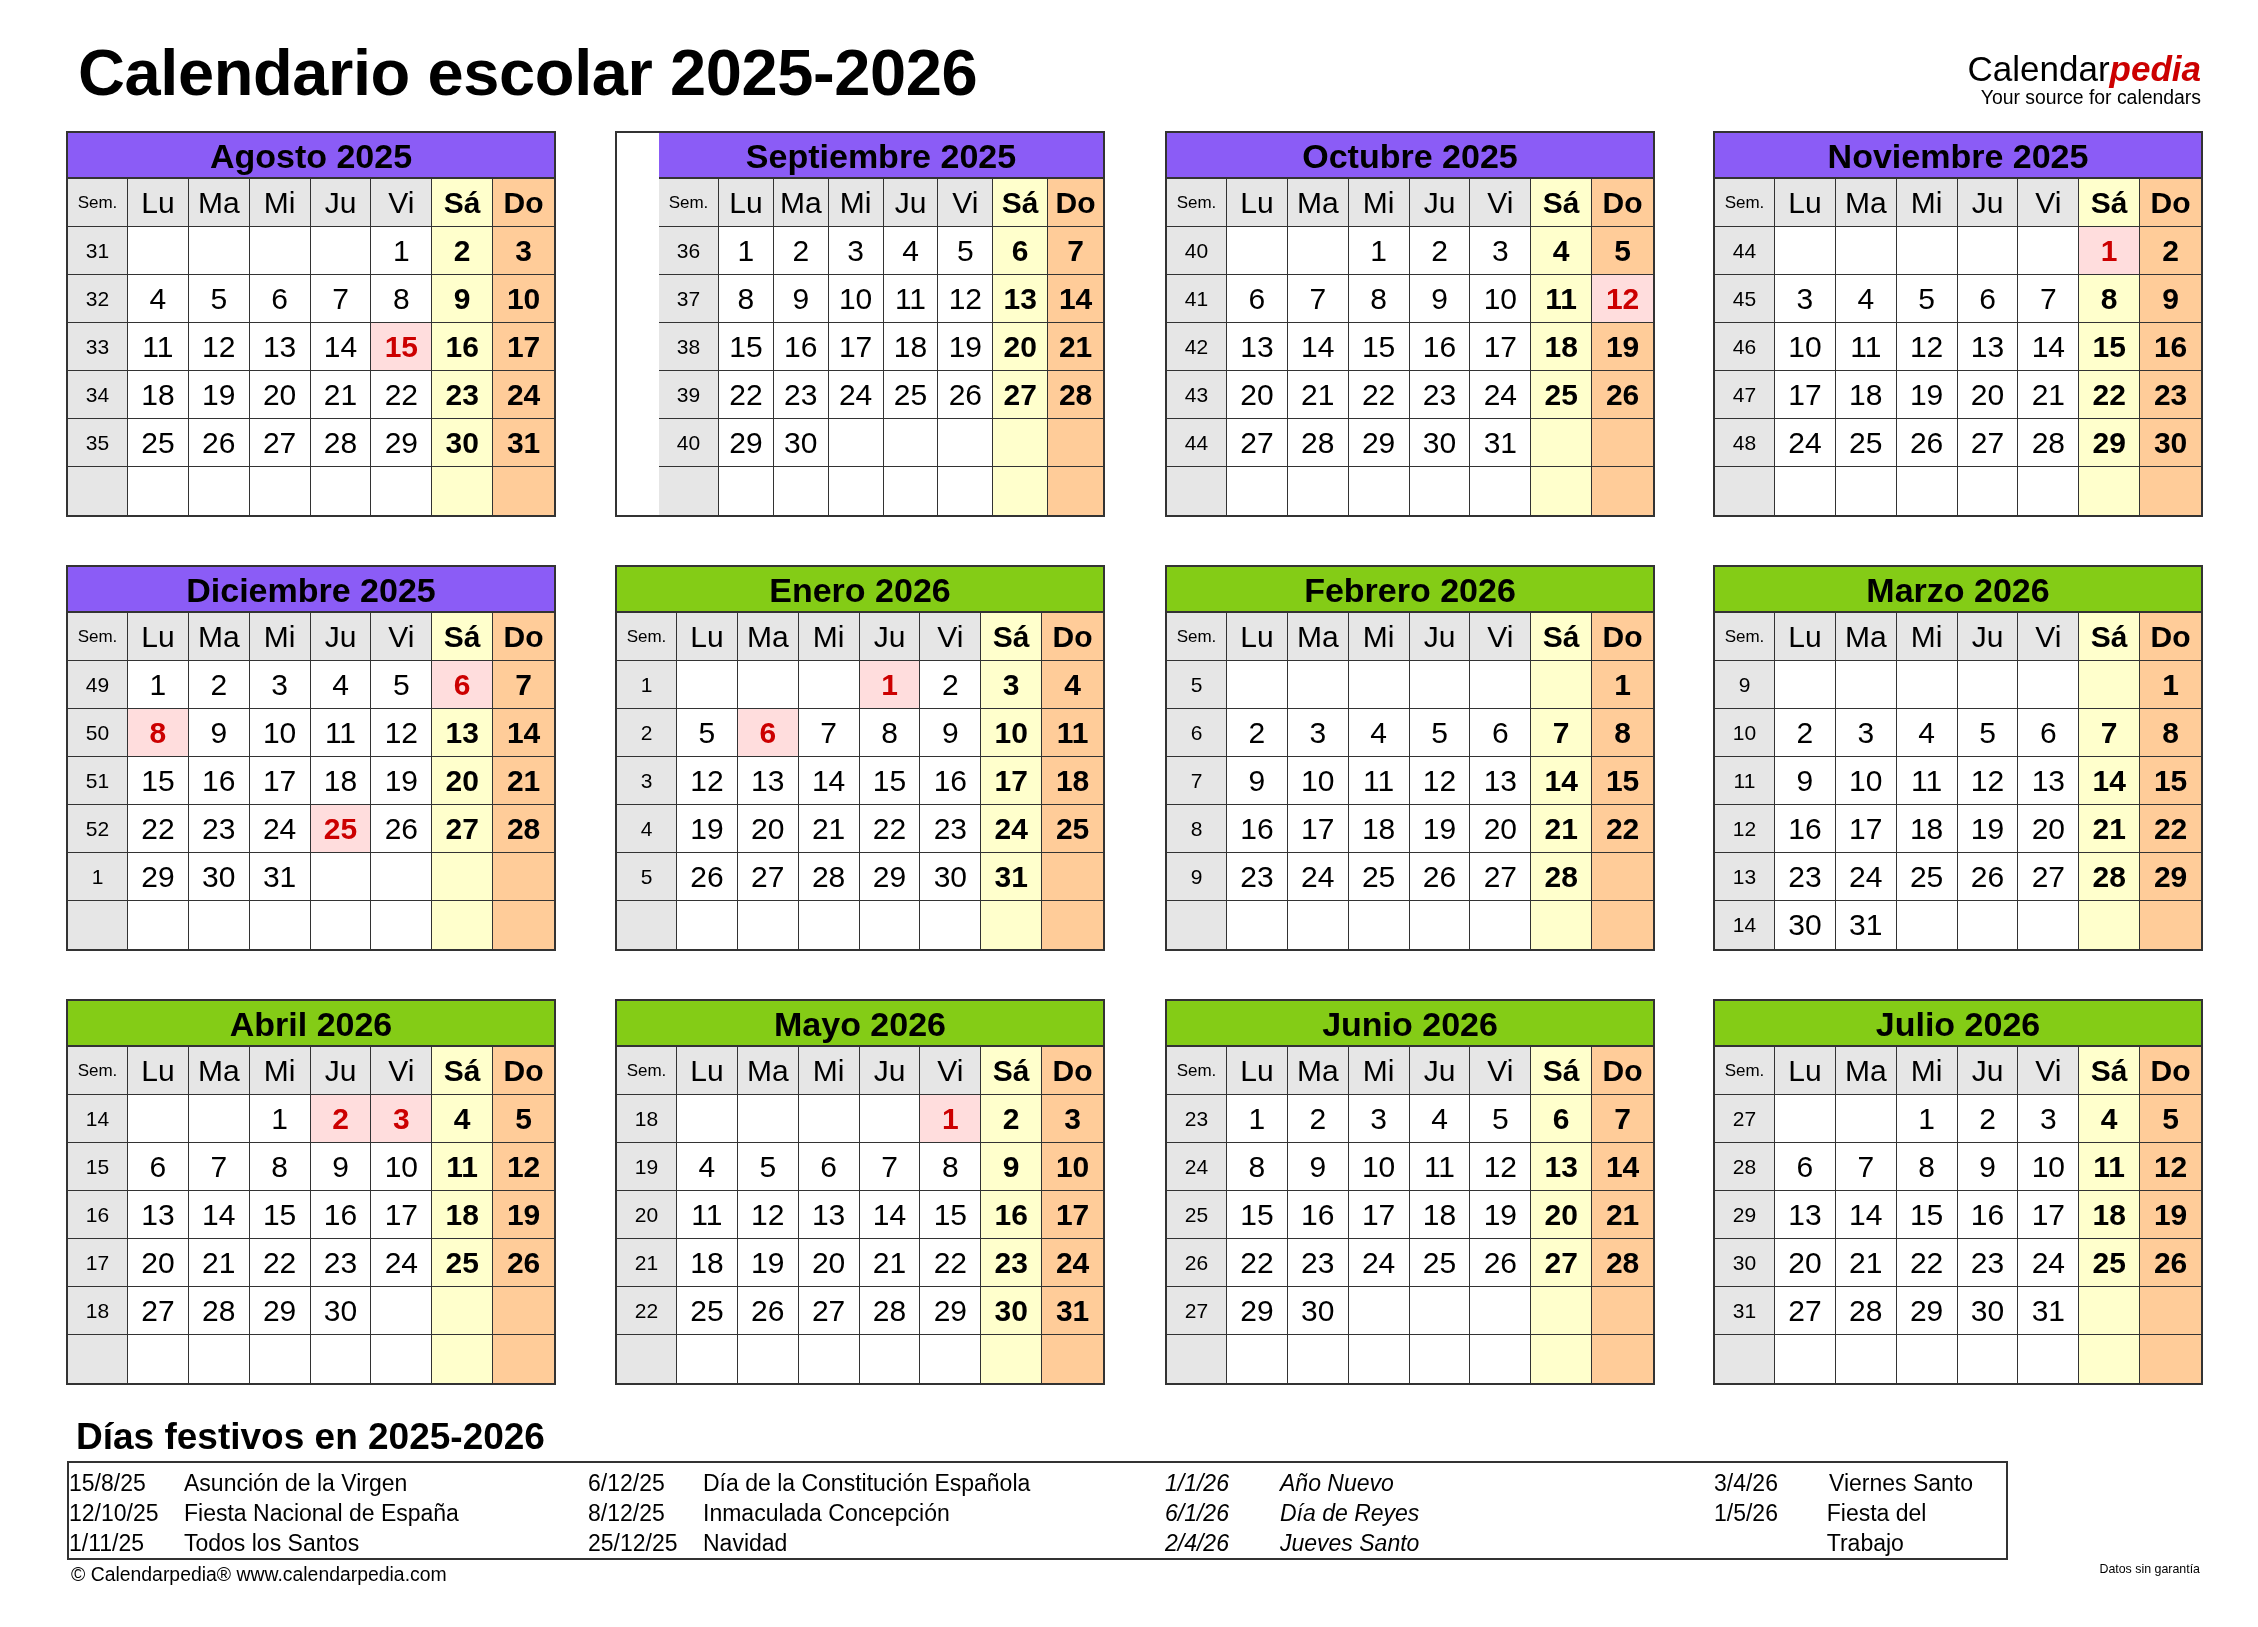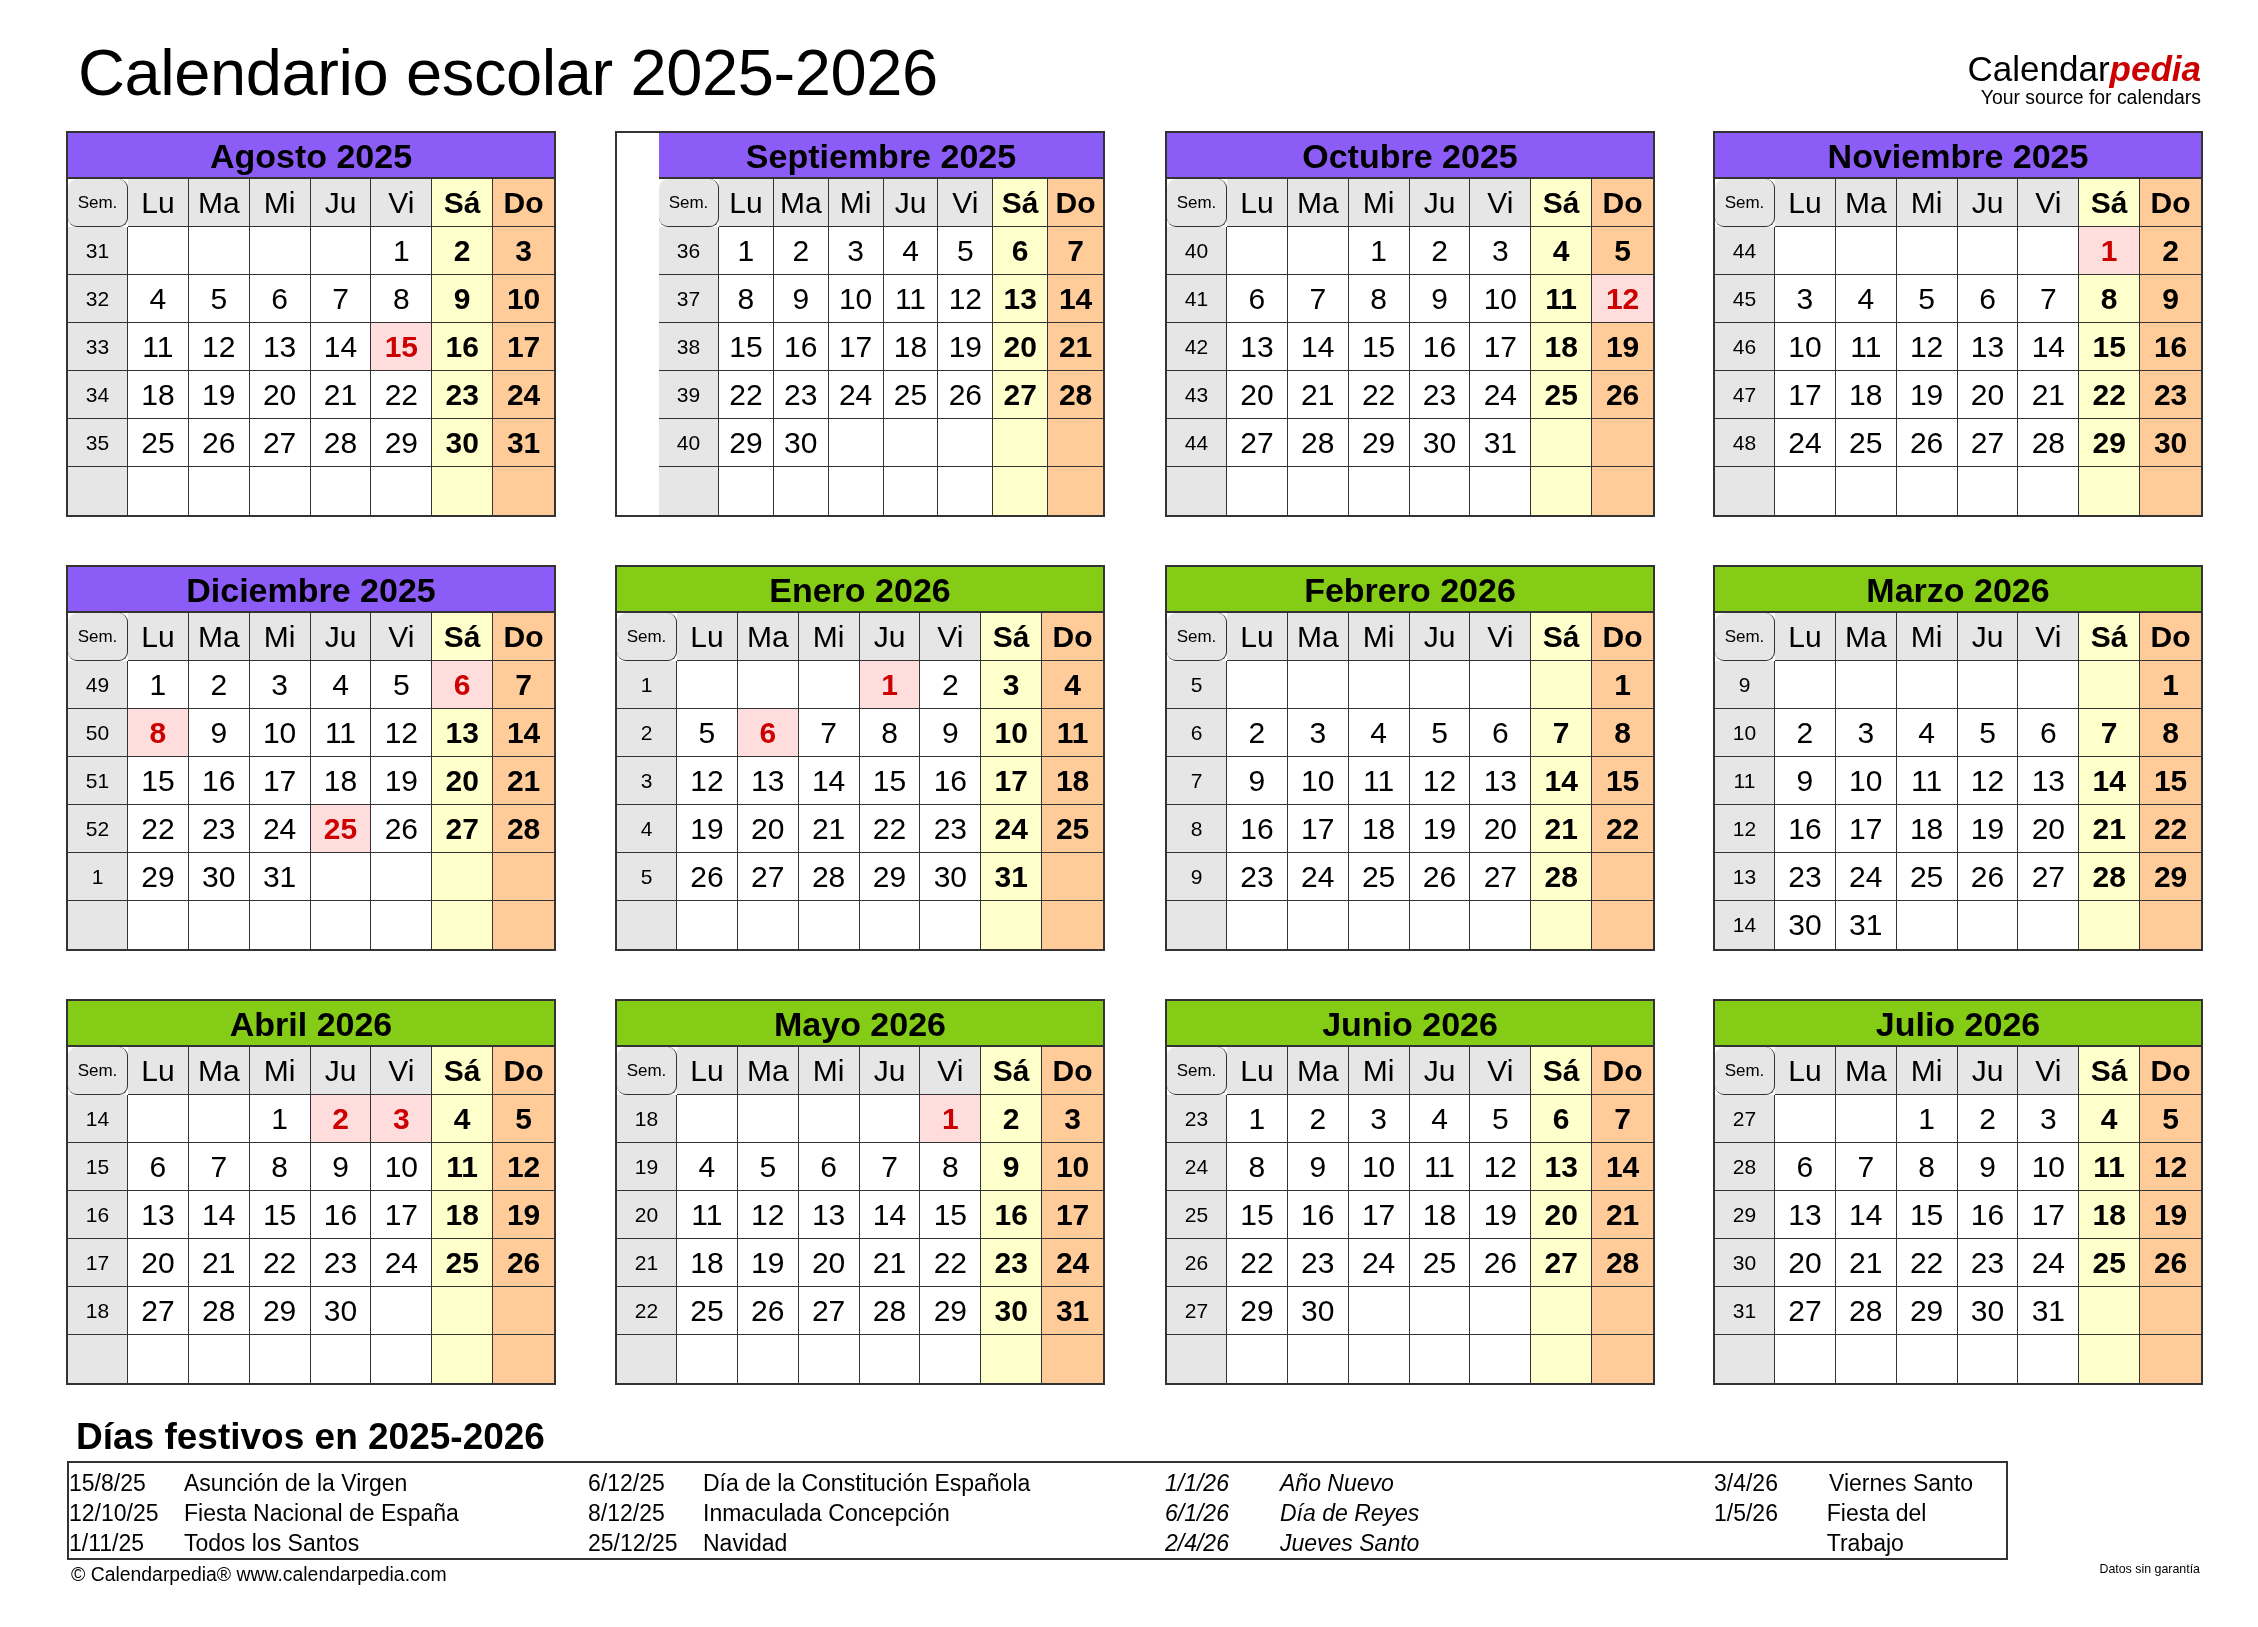--- a/index.html
+++ b/index.html
@@ -1,32 +1,32 @@
 <!DOCTYPE html>
 <html style="font-size:14px"><head>
 <meta charset="utf-8">
 <style>
   * { box-sizing: border-box; margin: 0; padding: 0; }
   body { width: 2258px; height: 1628px; background: #ffffff; position: relative; font-family: "Liberation Sans", sans-serif; color: #000; overflow: hidden; }
-  .title { position: absolute; left: 78px; top: 35px; font-size: 65px; font-weight: normal; letter-spacing: -0.4px; }
+  .title { position: absolute; left: 78px; top: 35px; font-size: 65px; font-weight: bold; letter-spacing: -0.4px; }
   .logo { position: absolute; right: 57px; top: 51px; text-align: right; margin-left: 32px; }
   .logo .brand { font-size: 35px; line-height: 35px; }
   .logo .brand .pedia { color: #cc0000; font-weight: bold; font-style: italic; }
   .logo .tag { font-size: 19.4px; line-height: 19.4px; margin-top: 1.8px; }
   .month { position: absolute; width: 490px; border: 2.6px solid #333; background: #fff; }
   .month .mh { height: 46px; text-align: center; font-weight: bold; font-size: 34px; line-height: 46px; border-bottom: 2.6px solid #333; }
   .month .mh.green { background: #8b5cf6; }
   .month .mh.blue { background: #84cc16; }
   .grid { display: grid; grid-template-columns: 60px repeat(7, 1fr); }
   .grid > div { height: 48px; border-right: 1.8px solid #333; border-bottom: 1.8px solid #333; display: flex; align-items: center; justify-content: center; font-size: 30px; }
   .grid > div.lastcol { border-right: none; }
   .grid > div.lastrow { border-bottom: none; }
   .wk { background: #e6e6e6; font-size: 21px !important; }
   .hd { background: #e6e6e6; font-size: 28px; }
-  .hd.sem { font-size: 17px !important; border-radius: 9px; }
+  .hd.sem { font-size: 17px !important; }
   .sat { background: #ffffcc; font-weight: bold; }
   .sun { background: #ffcc99; font-weight: bold; }
   .hol { background: #ffdddd !important; color: #cc0000; font-weight: bold; }
   .fest-title { position: absolute; left: 76px; top: 1416px; font-size: 37px; font-weight: bold; }
   .fest-box { position: absolute; left: 67px; top: 1461px; width: 1941px; height: 99px; border: 2.6px solid #333; }
   .fest-col { position: absolute; top: 5.3px; }
   .fest-row { display: flex; height: 30px; font-size: 23px; line-height: 30px; }
   .fest-row .d { width: 115px; }
   .footer { position: absolute; left: 71px; top: 1563px; font-size: 19.4px; }
   .disclaimer { position: absolute; right: 58px; top: 1562px; font-size: 12.4px; }

